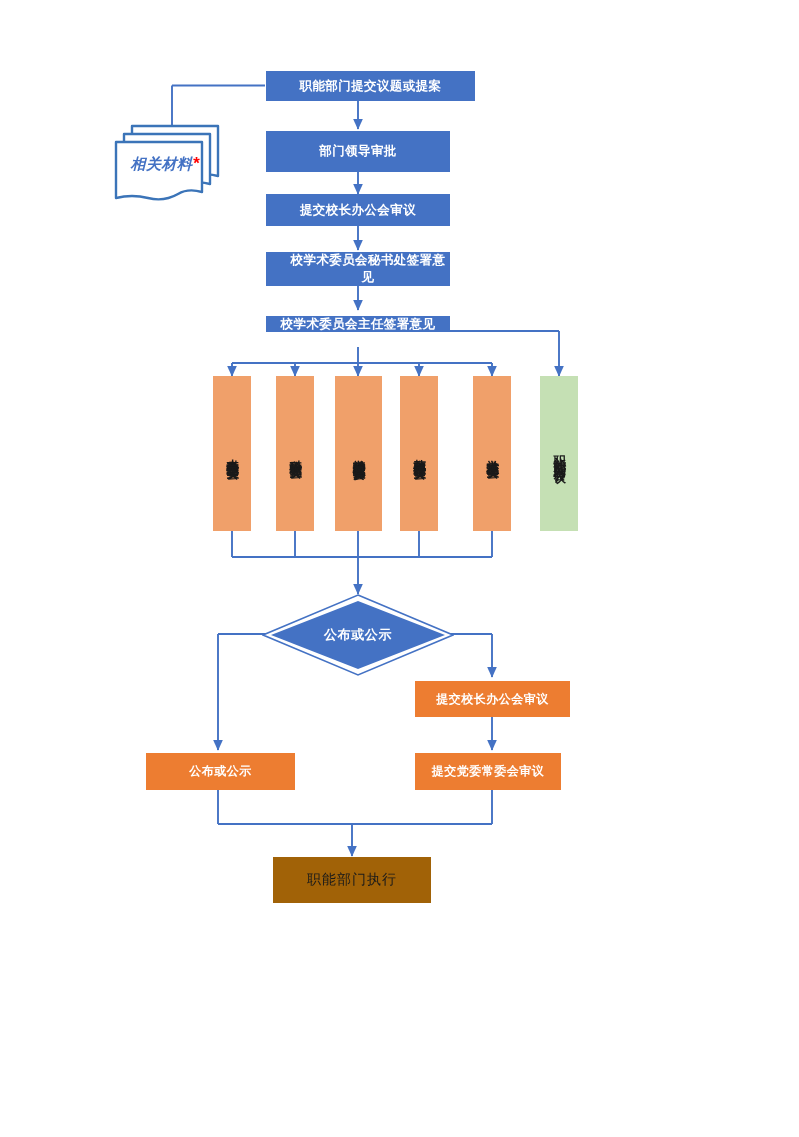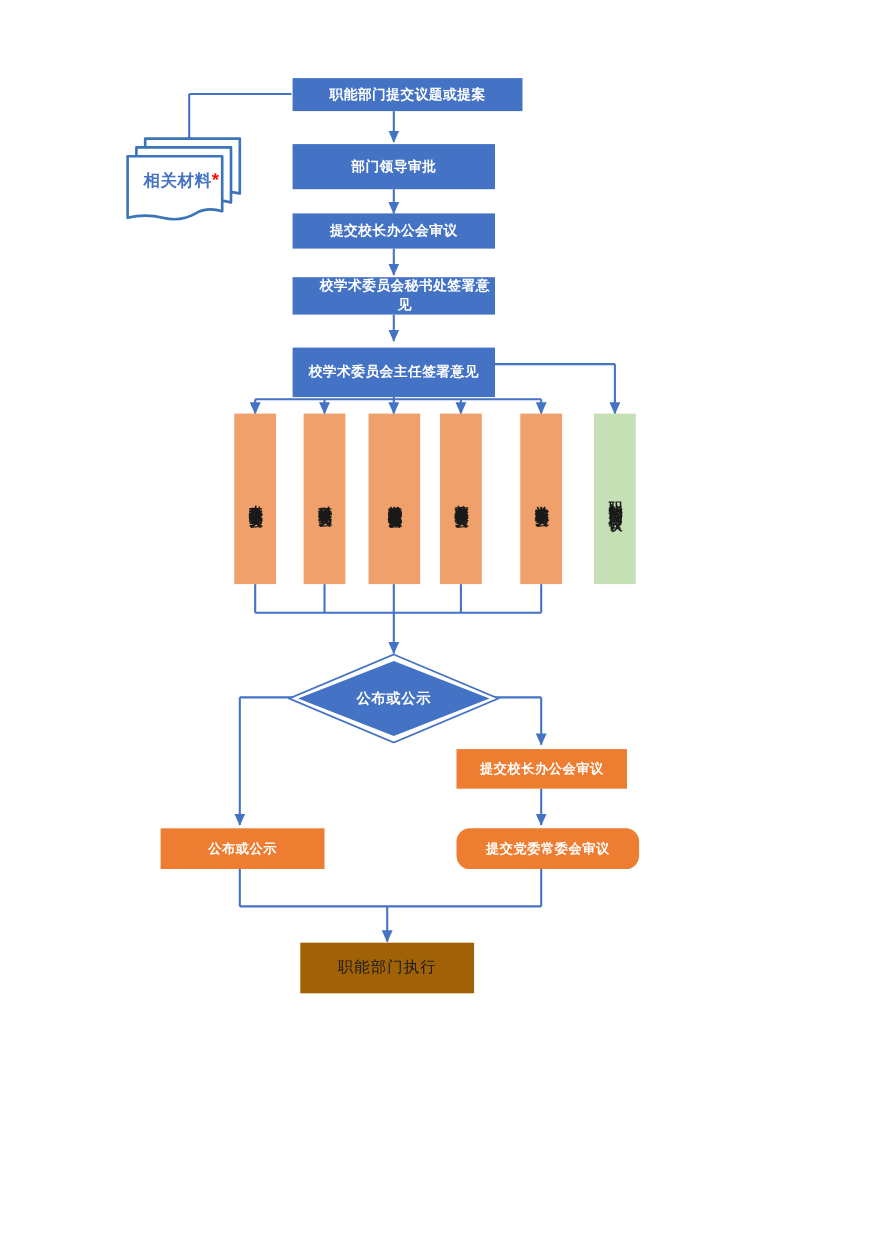--- a/index.html
+++ b/index.html
@@ -104,20 +104,21 @@
   }
   .docstack .doclabel {
     position: relative;
     z-index: 4;
     color: #4472C4;
     font-size: 15px;
     font-weight: bold;
     letter-spacing: 0.5px;
     margin-left: -6px;
     margin-top: 2px;
+    font-style: italic;
   }
   .docstack .star {
     color: #FF0000;
     font-size: 17px;
     font-weight: bold;
     line-height: 1;
   }
 </style>
 </head>
 <body>
@@ -188,21 +189,21 @@
   </div>
 
   <div class="node process-blue" style="left:266px; top:71px; width:209px; height:30px;">职能部门提交议题或提案</div>
 
   <div class="node process-blue" style="left:266px; top:131px; width:184px; height:41px;">部门领导审批</div>
 
   <div class="node process-blue" style="left:266px; top:194px; width:184px; height:32px;">提交校长办公会审议</div>
 
   <div class="node process-blue" style="left:266px; top:252px; width:184px; height:34px;padding-left:20px;">校学术委员会秘书处签署意见</div>
 
-  <div class="node process-blue" style="left:266px; top:316px; width:184px; height:45px;">校学术委员会主任签署意见</div>
+  <div class="node process-blue" style="left:266px; top:316px; width:184px; height:16px;">校学术委员会主任签署意见</div>
 
   <div class="node committee-orange" style="left:213px; top:376px; width:38px; height:155px;">本科教学指导委员会</div>
 
   <div class="node committee-orange" style="left:276px; top:376px; width:38px; height:155px;">科学研究委员会</div>
 
   <div class="node committee-orange" style="left:335px; top:376px; width:47px; height:155px; letter-spacing:0.5px;">
     <span style="display:inline-block;">学科建设与研究生</span>
       <span style="display:inline-block;">教育指导委员会</span>
   </div>
 
@@ -215,19 +216,19 @@
   <div class="node decision" style="left:262px; top:594px; width:192px; height:82px;">
     <svg width="192" height="82" viewBox="0 0 192 82" xmlns="http://www.w3.org/2000/svg">
       <polygon points="96,1 191,41 96,81 1,41" fill="#ffffff" stroke="#4472C4" stroke-width="1.6"></polygon>
       <polygon points="96,7 183,41 96,75 9,41" fill="#4472C4"></polygon>
     </svg>
     <span class="dlabel">公布或公示</span>
   </div>
 
   <div class="node action-orange" style="left:415px; top:681px; width:155px; height:36px;">提交校长办公会审议</div>
 
-  <div class="node action-orange" style="left:415px; top:753px; width:166px; height:37px;border-radius:12px;">提交党委常委会审议</div>
+  <div class="node action-orange" style="left:415px; top:753px; width:146px; height:37px;">提交党委常委会审议</div>
 
   <div class="node action-orange" style="left:146px; top:753px; width:149px; height:37px;text-align:right;">公布或公示</div>
 
   <div class="node terminal-green" style="left:273px; top:857px; width:158px; height:46px;">职能部门执行</div>
 
 </div>
 
 </body></html>

